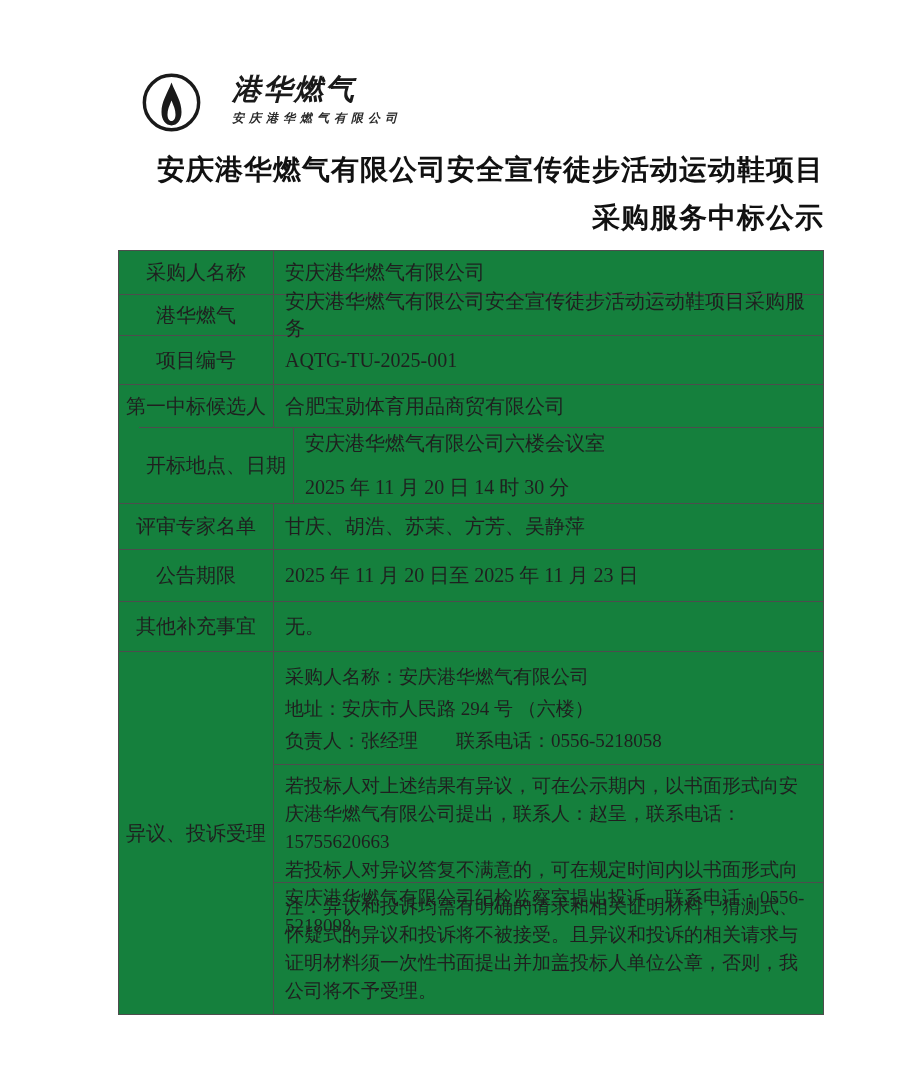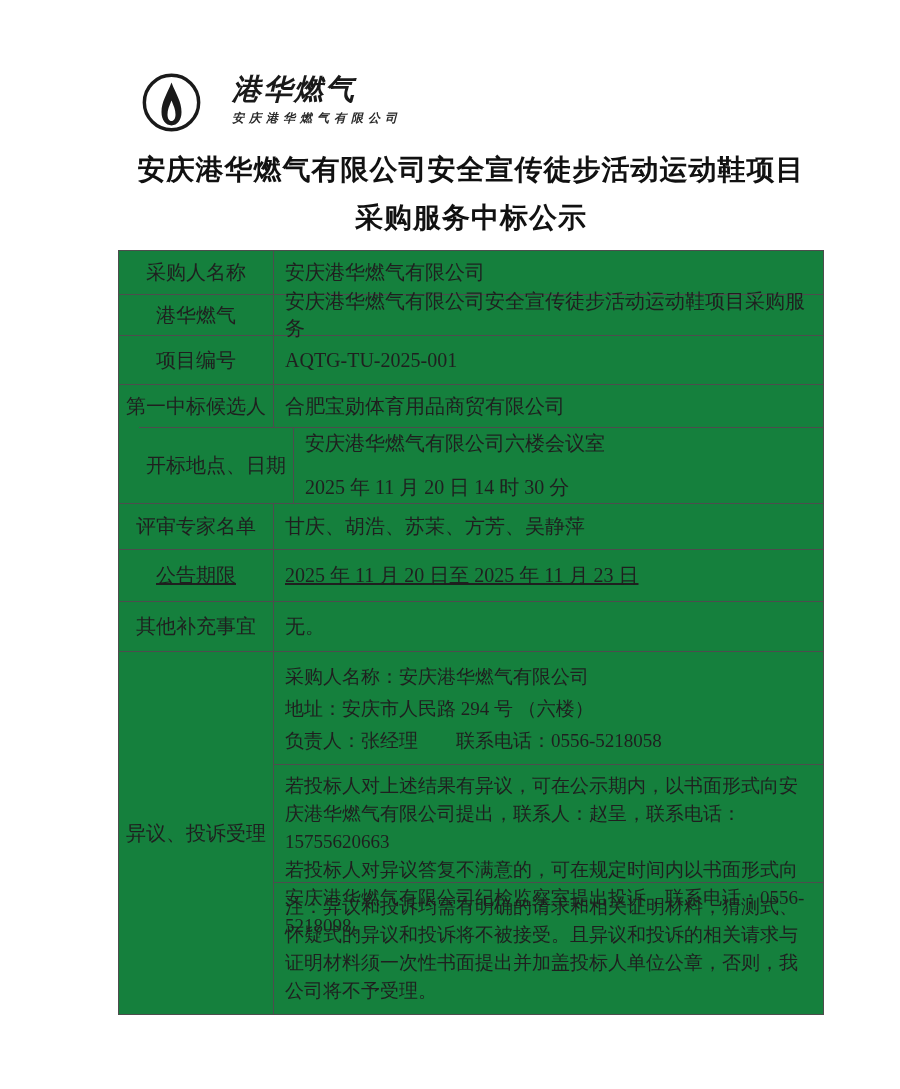--- a/index.html
+++ b/index.html
@@ -41,21 +41,21 @@
     color: #2a2a2a;
     white-space: nowrap;
   }
 
   
   .doc-title {
     position: absolute;
     left: 118px;
     top: 146px;
     width: 706px;
-    text-align: center;
+    text-align: right;
     font-weight: bold;
     font-size: 28px;
     line-height: 48px;
     color: #111;
     letter-spacing: 1px;
   }
 
   
   .tbl {
     position: absolute;
@@ -90,21 +90,21 @@
     align-items: center;
     padding: 4px 14px 4px 11px;
     font-size: 20px;
     line-height: 27px;
   }
   .h43 { height: 43px; }
   .h41 { height: 41px; }
   .h49 { height: 49px; }
   .h76 { height: 76px; margin-left: 20px; }
   .h46 { height: 46px; }
-  .h52 { height: 52px; text-decoration: underline; }
+  .h52 { height: 52px; }
   .h50 { height: 50px; }
 
   .cell-value.two-line {
     flex-direction: column;
     align-items: flex-start;
     justify-content: center;
     gap: 17px;
   }
 
   

